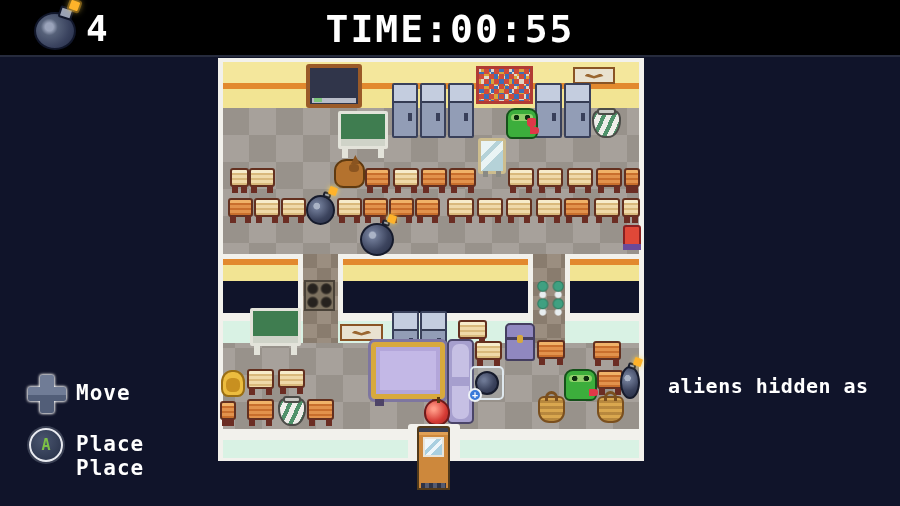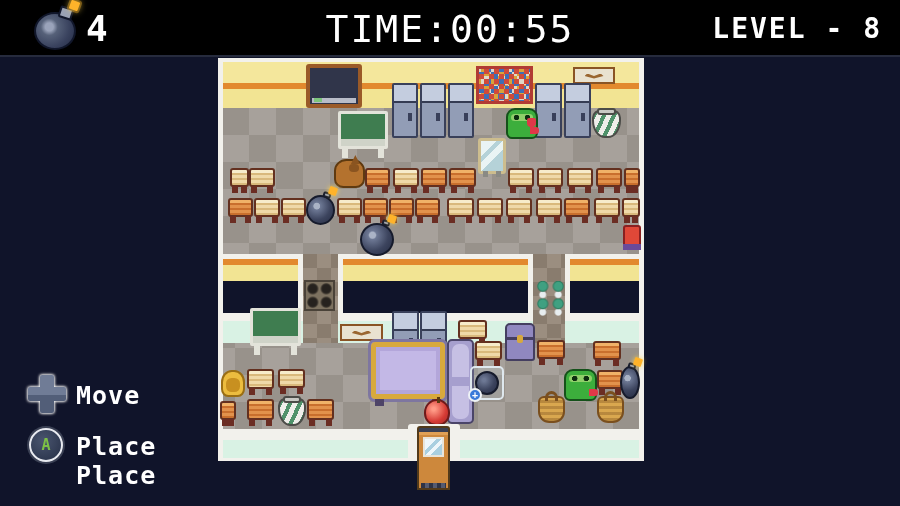--- a/index.html
+++ b/index.html
@@ -13,21 +13,21 @@
   .hud{position:absolute;left:0;top:0;width:900px;height:55px;background:#000;border-bottom:2px solid #262b3d;}
   .hud-bomb{position:absolute;left:34px;top:12px;width:38px;height:34px;border-radius:50%;
     background:radial-gradient(circle at 35% 38%, #9aa3ba 0 4px, #566179 26%, #39425e 62%, #242b44);
     border:2px solid #11172b;}
   .hud-bomb::before{content:"";position:absolute;top:-7px;right:1px;width:10px;height:8px;
     background:#9aa2b5;border:2px solid #11172b;border-radius:2px;transform:rotate(18deg);}
   .hud-bomb::after{content:"";position:absolute;top:-13px;right:-5px;width:9px;height:9px;
     background:#ffb32a;box-shadow:0 0 0 2px rgba(255,180,40,.35),0 0 7px #ffd34a;border-radius:1px;transform:rotate(20deg);}
   .hud-count{position:absolute;left:86px;top:0;height:55px;line-height:57px;font-size:36px;font-weight:bold;letter-spacing:2px;}
   .hud-time{position:absolute;left:0;right:0;top:0;height:55px;line-height:58px;text-align:center;
-    font-size:38px;font-weight:normal;letter-spacing:2px;}
+    font-size:38px;font-weight:bold;letter-spacing:2px;}
   .hud-level{position:absolute;right:18px;top:0;height:55px;line-height:57px;font-size:28px;font-weight:bold;letter-spacing:2px;}
 
   
   #map{position:absolute;left:218px;top:58px;width:426px;height:403px;}
   #map > div{position:absolute;}
   .wall-top{left:0;top:0;width:426px;height:50px;
     background:linear-gradient(180deg,#f2f1ec 0 4px,#f4e79c 4px 25px,#e2892e 25px 31px,#f2e493 31px);}
   .floor-top{left:4px;top:50px;width:418px;height:146px;
     background:repeating-conic-gradient(#a7a19b 0% 25%, #98928b 0% 50%) 0 0/54px 54px;}
   .divider{top:196px;height:64px;box-sizing:border-box;border:5px solid #f2f1ec;
@@ -165,39 +165,38 @@
     background:repeating-linear-gradient(90deg,#2e3346 0 4px,#555b70 4px 8px);}
 
   
   .controls{position:absolute;left:0;top:0;}
   .dpad{position:absolute;left:28px;top:375px;width:38px;height:38px;
     filter:drop-shadow(0 0 1.5px #f2f2f2) drop-shadow(0 0 1px #f2f2f2);}
   .dpad::before{content:"";position:absolute;left:12px;top:0;width:14px;height:38px;
     background:linear-gradient(180deg,#707c96 0 60%,#525e78 60%);border-radius:2px;}
   .dpad::after{content:"";position:absolute;left:0;top:12px;width:38px;height:14px;
     background:linear-gradient(180deg,#707c96 0 55%,#525e78 55%);border-radius:2px;}
-  .ctrl-label{position:absolute;font-size:25px;font-weight:bold;letter-spacing:1px;}
+  .ctrl-label{position:absolute;font-size:21px;font-weight:bold;letter-spacing:1px;}
   .move-label{left:76px;top:381px;}
   .abtn{position:absolute;left:29px;top:428px;width:30px;height:30px;border-radius:50%;
     background:radial-gradient(circle at 40% 35%, #49546e, #303a52 70%);
     border:2px solid #e8eaf0;box-shadow:0 0 0 2px #3a4054;
     text-align:center;line-height:30px;font-size:15px;font-weight:bold;color:#7cc046;}
   .bomb-label{left:76px;top:432px;}
 
   
   .objective{position:absolute;left:668px;top:374px;width:230px;font-size:20px;font-weight:bold;line-height:25px;letter-spacing:0.5px;}
 </style>
 </head>
 <body>
 
 <div class="hud">
   <div class="hud-bomb"></div>
   <div class="hud-count">4</div>
   <div class="hud-time">TIME:00:55</div>
-  <div class="hud-level">LEVEL - 8</div>
 </div>
 
 <div id="map">
   <div class="wall-top"></div>
   <div class="floor-top"></div>
   <div class="corridor c1"></div>
   <div class="corridor c2"></div>
   <div class="divider d-left"></div>
   <div class="divider d-mid"></div>
   <div class="divider d-right"></div>
@@ -286,13 +285,14 @@
 <div class="controls">
   <div class="dpad"></div>
   <div class="ctrl-label move-label">Move</div>
   <div class="abtn">
     <span>A</span>
   </div>
   <div class="ctrl-label bomb-label">Place Place</div>
 </div>
 
 <div class="objective">
+  <div>aliens hidden as</div>
 </div>
 
 </body></html>

